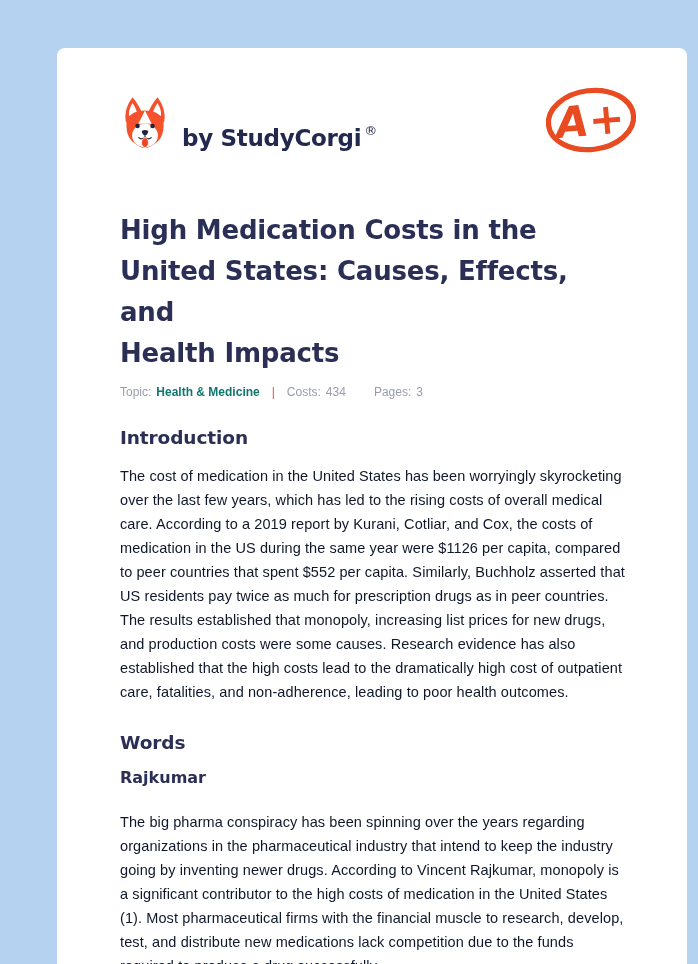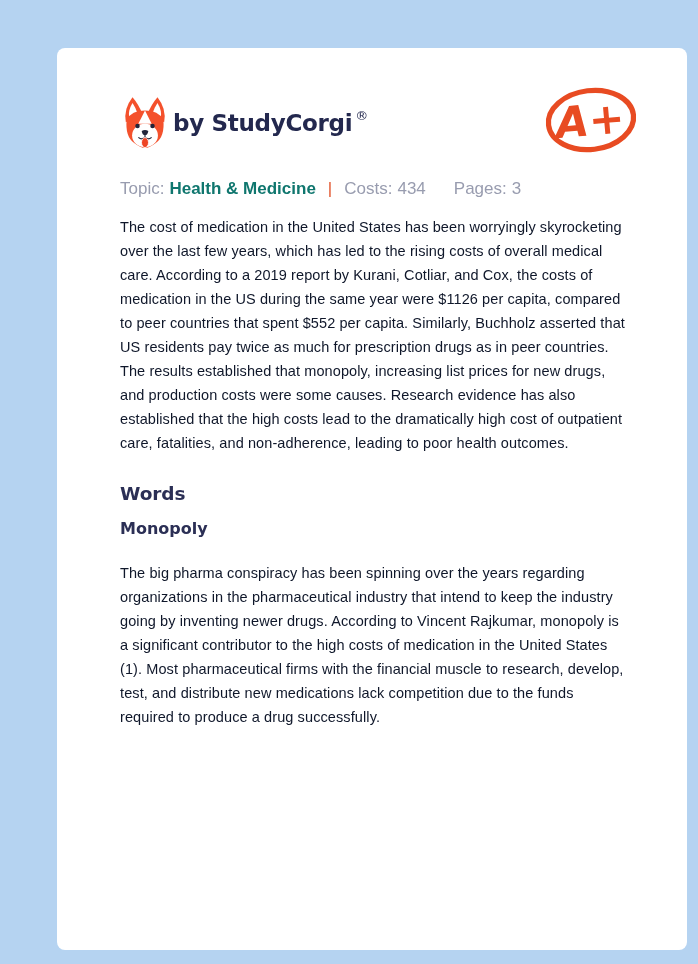--- a/index.html
+++ b/index.html
@@ -20,22 +20,22 @@
     padding: 30px 63px 28px 63px;
   }
   .card-header {
     display: flex;
     justify-content: space-between;
     align-items: center;
     height: 90px;
   }
   .brand {
     display: flex;
-    align-items: center;
-    gap: 3px;
+    align-items: flex-end;
+    gap: 12px;
   }
   .corgi { width: 50px; height: 56px; display: inline-block; }
   .brand-text {
     font-family: "DejaVu Sans", sans-serif;
     font-weight: bold;
     font-size: 23px;
     color: #23284e;
     letter-spacing: -0.3px;
     white-space: nowrap;
   }
@@ -57,21 +57,21 @@
     margin-top: 42px;
     font-family: "DejaVu Sans", sans-serif;
     font-size: 26px;
     line-height: 41px;
     font-weight: bold;
     color: #2b2f55;
     letter-spacing: -0.2px;
   }
   .meta {
     margin-top: 11px;
-    font-size: 17px;
+    font-size: 12px;
     color: #989caf;
     display: flex;
     align-items: center;
     white-space: nowrap;
   }
   .meta .topic-value {
     color: #0f766e;
     font-weight: bold;
     margin-left: 5px;
   }
@@ -140,31 +140,37 @@
     </div>
     <div class="grade-badge">
       <svg viewBox="0 0 100 80" width="98" height="76" aria-hidden="true">
         <ellipse cx="50" cy="40" rx="45" ry="31" fill="none" stroke="#e84b22" stroke-width="5.5" stroke-linecap="round" transform="rotate(-7 50 40)"></ellipse>
         <text x="49" y="56" font-family="DejaVu Sans, sans-serif" font-size="45" font-weight="bold" font-style="italic" fill="#e84b22" text-anchor="middle" transform="rotate(-5 50 40)">A+</text>
       </svg>
     </div>
   </header>
 
   <main>
+    <h1 class="title">
+      <div>High Medication Costs in the</div>
+      <div>United States: Causes, Effects, and</div>
+      <div>Health Impacts</div>
+    </h1>
 
     <div class="meta">
       <span>Topic:</span>
       <span class="topic-value">Health &amp; Medicine</span>
       <span class="sep">|</span>
       <span>Costs:</span>
       <span class="gap">434</span>
       <span class="gap2">Pages:</span>
       <span class="gap">3</span>
     </div>
 
+    <h2 class="section-heading">Introduction</h2>
     <p class="body-text">The cost of medication in the United States has been worryingly skyrocketing over the last few years, which has led to the rising costs of overall medical care. According to a 2019 report by Kurani, Cotliar, and Cox, the costs of medication in the US during the same year were $1126 per capita, compared to peer countries that spent $552 per capita. Similarly, Buchholz asserted that US residents pay twice as much for prescription drugs as in peer countries. The results established that monopoly, increasing list prices for new drugs, and production costs were some causes. Research evidence has also established that the high costs lead to the dramatically high cost of outpatient care, fatalities, and non-adherence, leading to poor health outcomes.</p>
 
     <h2 class="section-heading">Words</h2>
-    <h3 class="sub-heading">Monopoly</h3>
+    <h3 class="sub-heading">Rajkumar</h3>
     <p class="body-text after-sub">The big pharma conspiracy has been spinning over the years regarding organizations in the pharmaceutical industry that intend to keep the industry going by inventing newer drugs. According to Vincent Rajkumar, monopoly is a significant contributor to the high costs of medication in the United States (1). Most pharmaceutical firms with the financial muscle to research, develop, test, and distribute new medications lack competition due to the funds required to produce a drug successfully.</p>
   </main>
 
 </div>
 
 </body></html>

